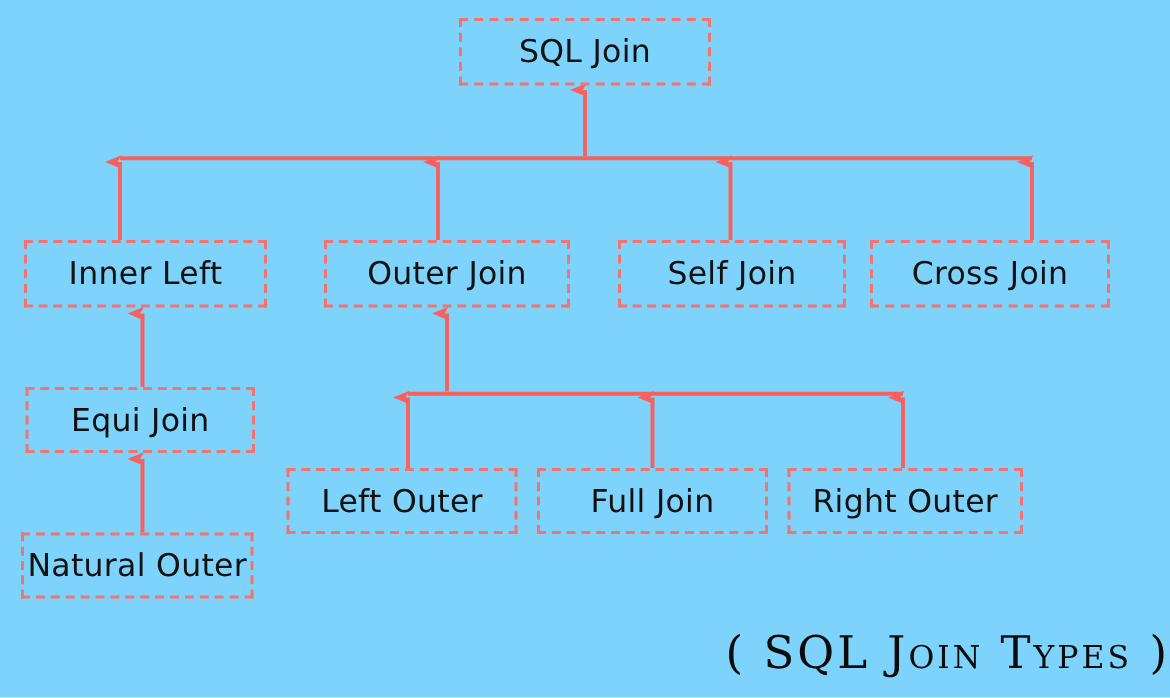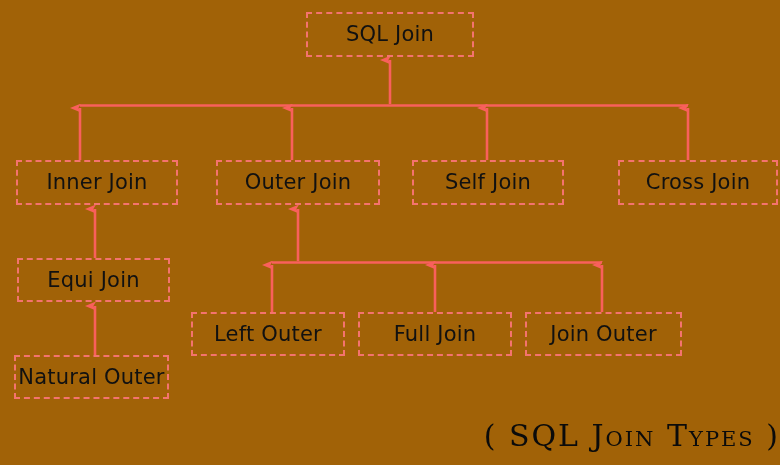--- a/index.html
+++ b/index.html
@@ -4,21 +4,21 @@
 <style>
   html, body {
     margin: 0;
     padding: 0;
     background: #ffffff;
   }
   #canvas {
     position: relative;
     width: 780px;
     height: 465px;
-    background: #a16207;
+    background: #7dd3fc;
     overflow: hidden;
     font-family: "DejaVu Sans", "Liberation Sans", sans-serif;
   }
   .node {
     position: absolute;
     box-sizing: border-box;
     border: 2px dashed #f4736e;
     background: transparent;
     display: flex;
     align-items: center;
@@ -85,49 +85,49 @@
       <line x1="435" y1="312" x2="435" y2="265" marker-end="url(#ah)"></line>
       <line x1="602" y1="312" x2="602" y2="265" marker-end="url(#ah)"></line>
     </g>
   </svg>
 
   <div class="node" style="left:306px; top:12px; width:168px; height:45px;">
     <span>SQL Join</span>
   </div>
 
   <div class="node" style="left:16px; top:160px; width:162px; height:45px;">
-    <span>Inner Join</span>
+    <span>Inner Left</span>
   </div>
 
   <div class="node" style="left:412px; top:160px; width:152px; height:45px;">
     <span>Self Join</span>
   </div>
 
   <div class="node" style="left:216px; top:160px; width:164px; height:45px;">
     <span>Outer Join</span>
   </div>
 
-  <div class="node" style="left:618px; top:160px; width:160px; height:45px;">
+  <div class="node" style="left:580px; top:160px; width:160px; height:45px;">
     <span>Cross Join</span>
   </div>
 
   <div class="node" style="left:17px; top:258px; width:153px; height:44px;">
     <span>Equi Join</span>
   </div>
 
   <div class="node" style="left:191px; top:312px; width:154px; height:44px;">
     <span>Left Outer</span>
   </div>
 
   <div class="node" style="left:358px; top:312px; width:154px; height:44px;">
     <span>Full Join</span>
   </div>
 
   <div class="node" style="left:525px; top:312px; width:157px; height:44px;">
-    <span>Join Outer</span>
+    <span>Right Outer</span>
   </div>
 
   <div class="node" style="left:14px; top:355px; width:155px; height:44px;">
     <span>Natural Outer</span>
   </div>
 
   <div class="caption">( SQL Join Types )</div>
 
 </div>
 

